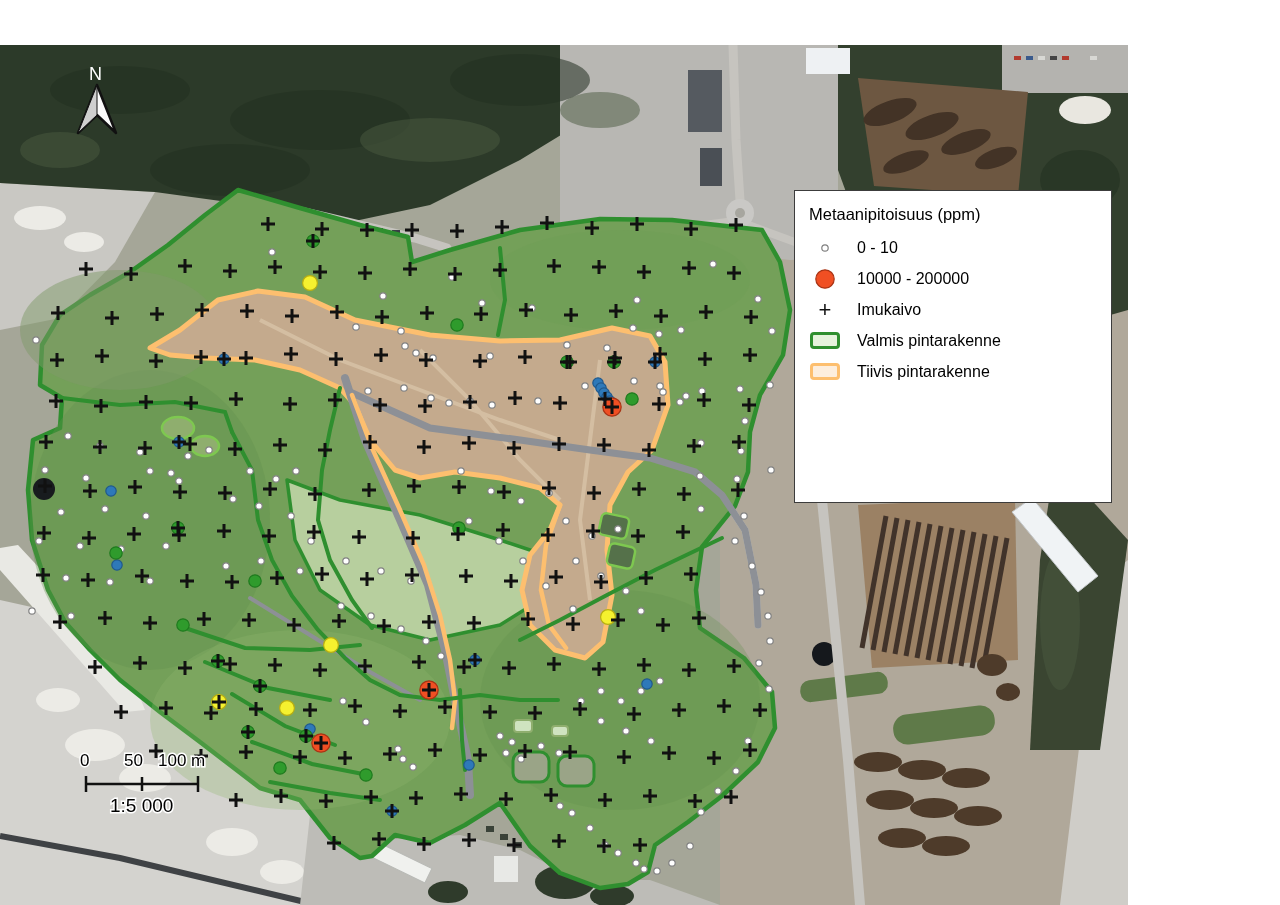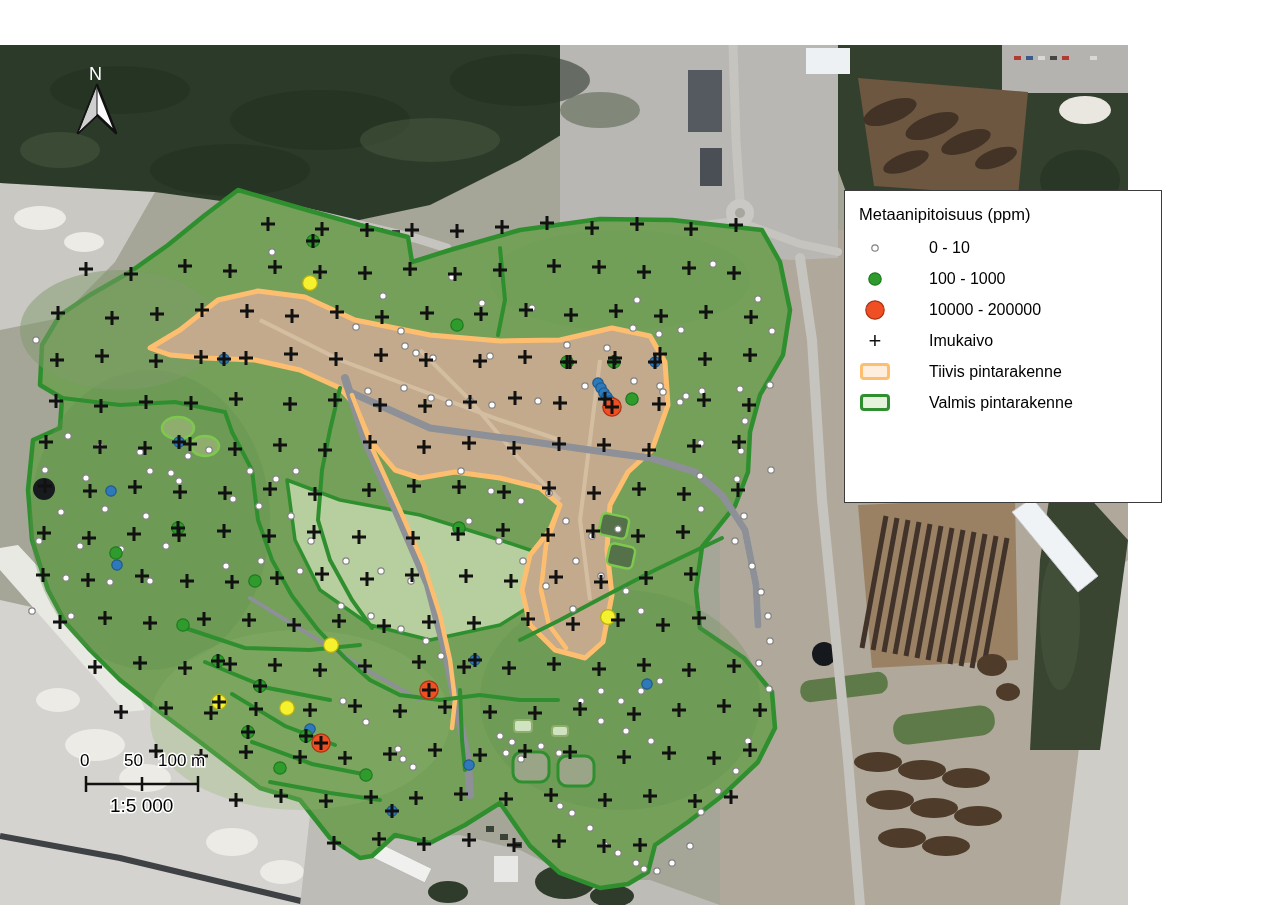--- a/index.html
+++ b/index.html
@@ -1,23 +1,23 @@
 <!DOCTYPE html>
 <html><head>
 <meta charset="utf-8">
 <style>
   html,body{margin:0;padding:0;background:#ffffff;}
   #page{position:relative;width:1280px;height:905px;background:#ffffff;overflow:hidden;
         font-family:"Liberation Sans", sans-serif;}
   #map-svg{position:absolute;left:0;top:45px;}
   
-  .legend{position:absolute;left:844px;top:190px;width:318px;height:313px;box-sizing:border-box;
+  .legend{position:absolute;left:794px;top:190px;width:318px;height:313px;box-sizing:border-box;
           background:#ffffff;border:1.6px solid #3c3c3c;padding:12px 10px 8px 10px;z-index:10;}
   .legend-title{font-size:16.5px;color:#000;margin:2px 0 8px 4px;}
-  .legend-row{display:flex;align-items:center;height:31px;gap:22px;}
+  .legend-row{display:flex;align-items:center;height:31px;}
   .legend-sym{width:40px;display:flex;justify-content:center;align-items:center;flex:0 0 40px;}
   .legend-label{font-size:16px;color:#000;margin-left:12px;white-space:nowrap;}
   .legend-plus{font-size:22px;color:#111;line-height:1;}
   .legend-swatch{width:30px;height:17px;border-radius:4px;box-sizing:border-box;}
   
   .maptext{font-family:"Liberation Sans", sans-serif;}
 </style>
 </head>
 <body>
 
@@ -653,47 +653,39 @@
           <div class="legend-sym">
             <svg width="26" height="26">
      <circle cx="13" cy="13" r="3.2" fill="#ffffff" stroke="#808080" stroke-width="1.2"></circle>
             </svg>
           </div>
           <div class="legend-label">0 - 10</div>
         </div>
         <div class="legend-row">
           <div class="legend-sym">
             <svg width="26" height="26">
-     <circle cx="13" cy="13" r="6.2" fill="#2f9b2c" stroke="#1f7a1e" stroke-width="1.2"></circle>
-            </svg>
-          </div>
-          <div class="legend-label">100 - 1000</div>
-        </div>
-        <div class="legend-row">
-          <div class="legend-sym">
-            <svg width="26" height="26">
      <circle cx="13" cy="13" r="9.2" fill="#f04f23" stroke="#a83415" stroke-width="1.2"></circle>
             </svg>
           </div>
           <div class="legend-label">10000 - 200000</div>
         </div>
         <div class="legend-row">
           <div class="legend-sym">
             <span class="legend-plus">+</span>
           </div>
           <div class="legend-label">Imukaivo</div>
         </div>
         <div class="legend-row">
           <div class="legend-sym">
+            <span class="legend-swatch" style="background:#e6f3dc;border:3.5px solid #2f8f2f"></span>
+          </div>
+          <div class="legend-label">Valmis pintarakenne</div>
+        </div>
+        <div class="legend-row">
+          <div class="legend-sym">
             <span class="legend-swatch" style="background:#fdeedd;border:3.5px solid #fdbf6f"></span>
           </div>
           <div class="legend-label">Tiivis pintarakenne</div>
         </div>
-        <div class="legend-row">
-          <div class="legend-sym">
-            <span class="legend-swatch" style="background:#e6f3dc;border:3.5px solid #2f8f2f"></span>
-          </div>
-          <div class="legend-label">Valmis pintarakenne</div>
-        </div>
       </div>
   </div>
 
 </div>
 
 </body></html>

